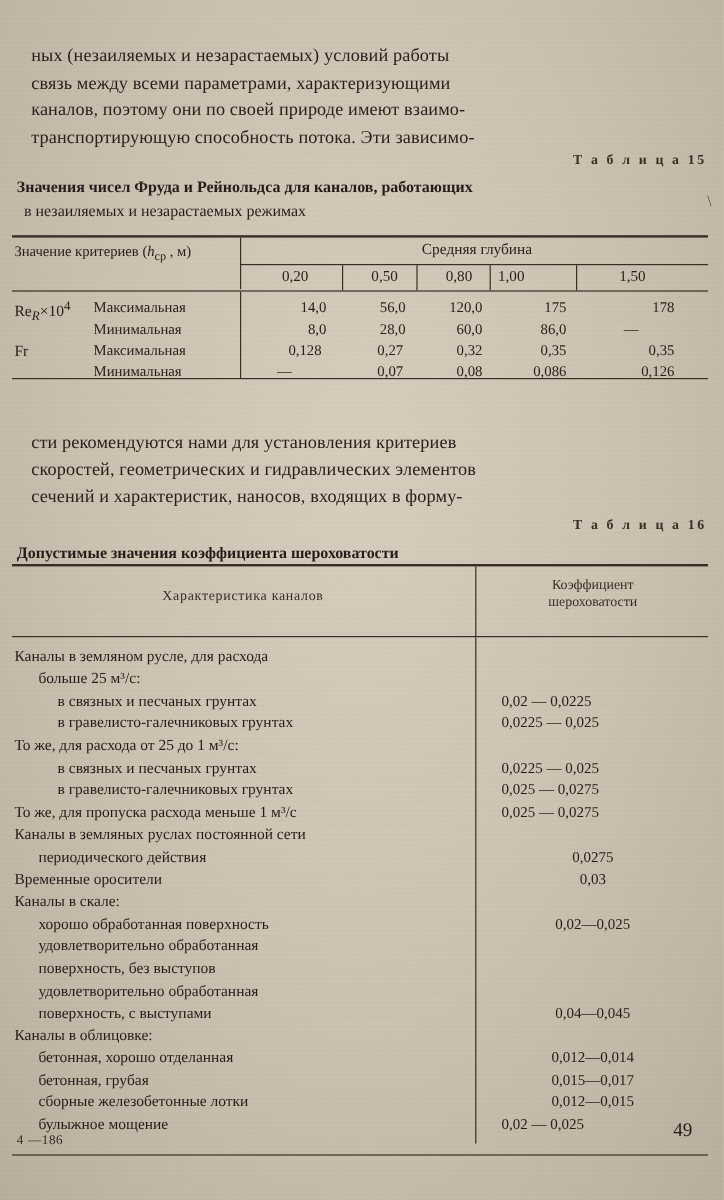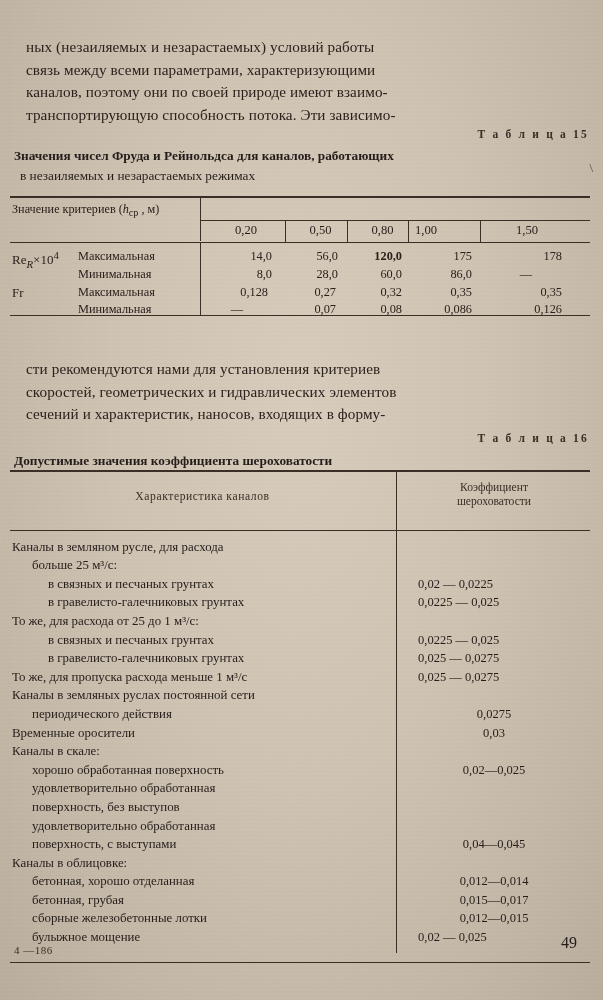--- a/index.html
+++ b/index.html
@@ -159,20 +159,21 @@
       <div class="tbl-title" style="margin-top:2px;margin-left:6px;font-weight:normal;">в незаиляемых и незарастаемых режимах</div>
     </div>
 
     <div class="edge-mark">\</div>
 
     <div class="t15">
       <div class="rule thick"></div>
 
       <div class="hdr1">
         <div class="crit">Значение критериев (<i>h</i><sub>ср</sub> , м)</div>
+        <div class="sredn">Средняя глубина</div>
         <div class="vline" style="left:190px;top:0;height:43px;"></div>
       </div>
       <div class="rule" style="margin-left:190px;width:390px;"></div>
 
       <div class="hdr2">
         <span style="left:205px;width:62px;text-align:center;">0,20</span>
         <span style="left:283px;width:55px;text-align:center;">0,50</span>
         <span style="left:345px;width:55px;text-align:center;">0,80</span>
         <span style="left:405px;width:62px;text-align:left;">1,00</span>
         <span style="left:482px;width:70px;text-align:center;">1,50</span>
@@ -188,21 +189,21 @@
 
         <div class="lbl" style="left:2px;top:6px;font-size:13px;">Re<sub><i>R</i></sub>×10<sup>4</sup></div>
         <div class="lbl" style="left:2px;top:42px;font-size:13px;">Fr</div>
         <div class="lbl" style="left:68px;top:6px;">Максимальная</div>
         <div class="lbl" style="left:68px;top:24px;">Минимальная</div>
         <div class="lbl" style="left:68px;top:42px;">Максимальная</div>
         <div class="lbl" style="left:68px;top:59px;">Минимальная</div>
 
         <div class="val" style="left:200px;width:62px;top:6px;">14,0</div>
         <div class="val" style="left:270px;width:58px;top:6px;">56,0</div>
-        <div class="val" style="left:330px;width:62px;top:6px;font-weight:bold;">120,0</div>
+        <div class="val" style="left:330px;width:62px;top:6px;">120,0</div>
         <div class="val" style="left:400px;width:62px;top:6px;">175</div>
         <div class="val" style="left:480px;width:72px;top:6px;">178</div>
 
         <div class="val" style="left:200px;width:62px;top:24px;">8,0</div>
         <div class="val" style="left:270px;width:58px;top:24px;">28,0</div>
         <div class="val" style="left:330px;width:62px;top:24px;">60,0</div>
         <div class="val" style="left:400px;width:62px;top:24px;">86,0</div>
         <div class="val" style="left:480px;width:72px;top:24px;text-align:center;">—</div>
 
         <div class="val" style="left:196px;width:62px;top:42px;">0,128</div>

